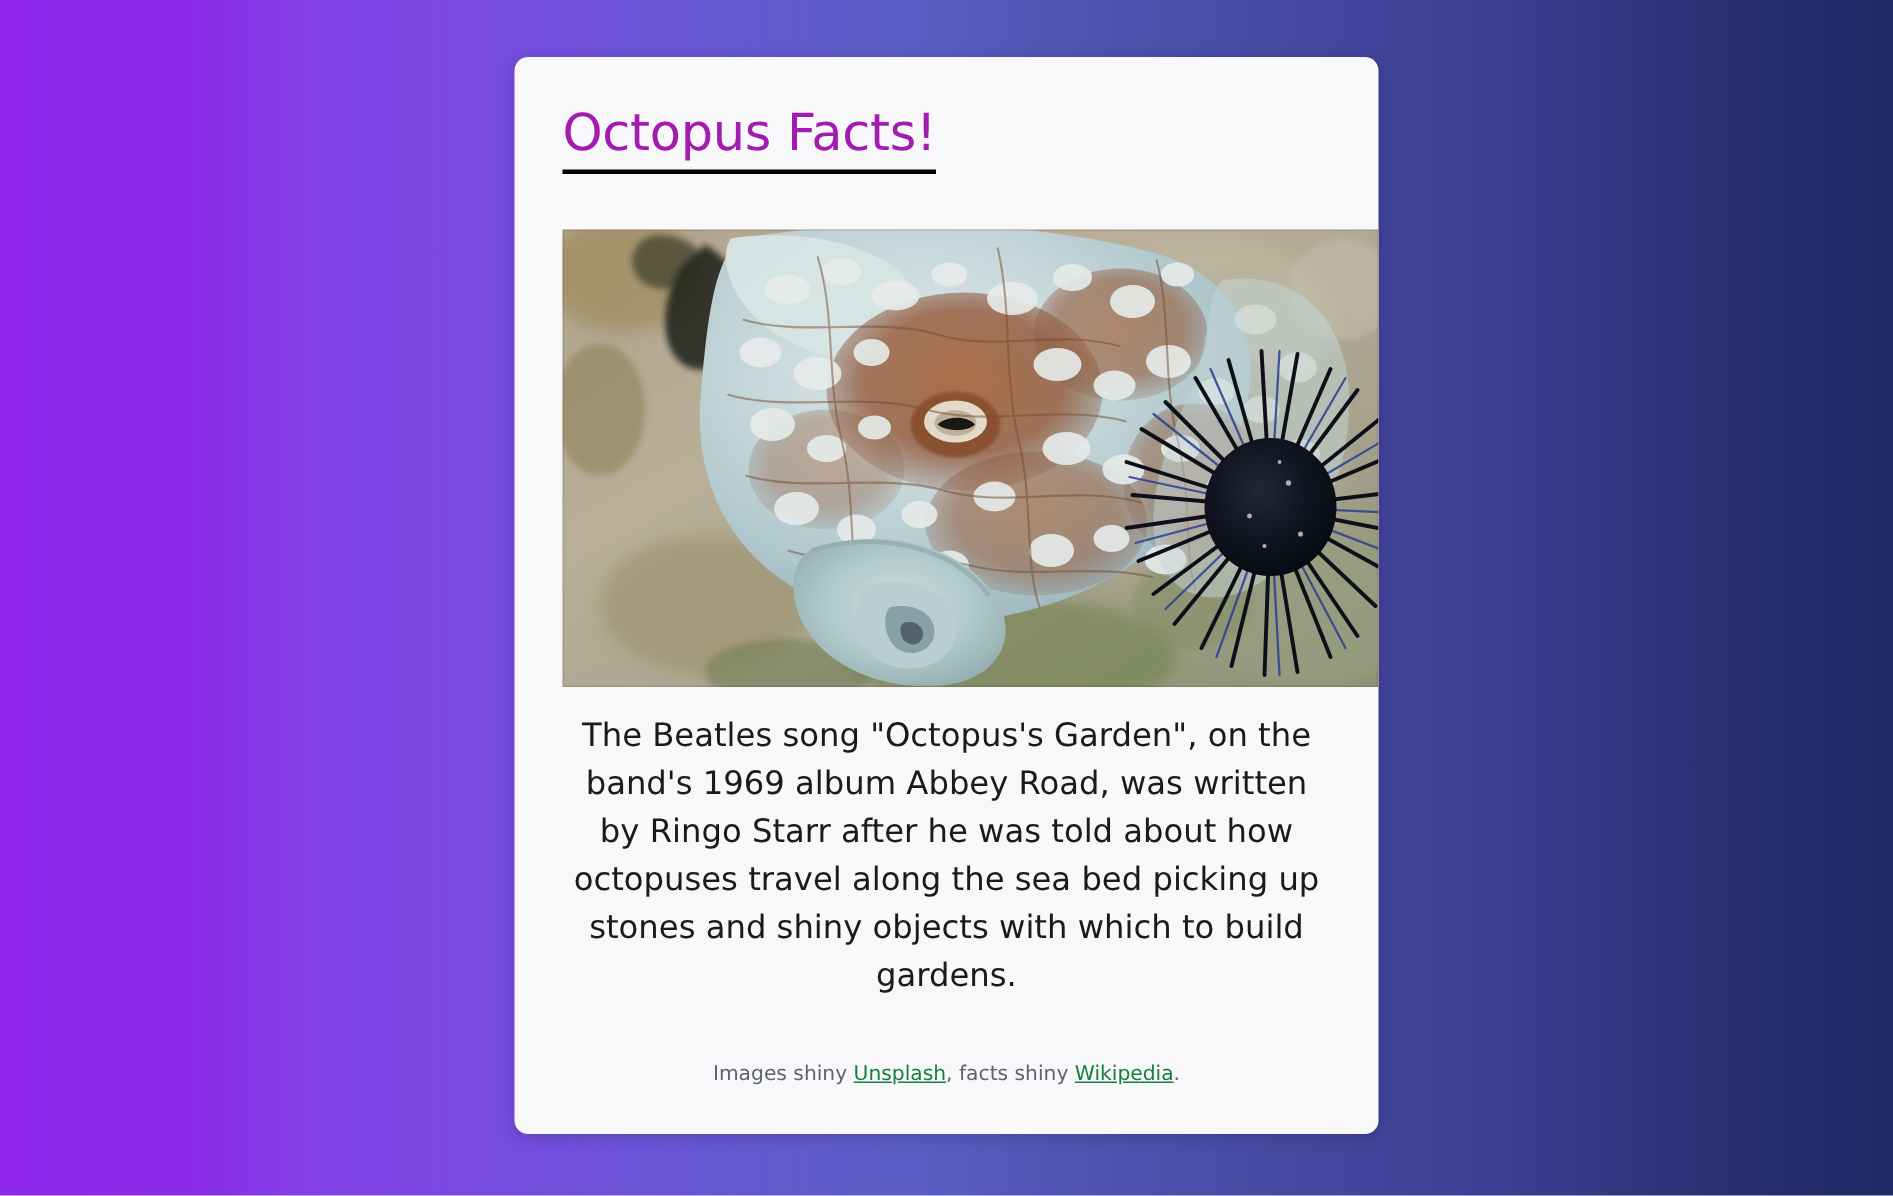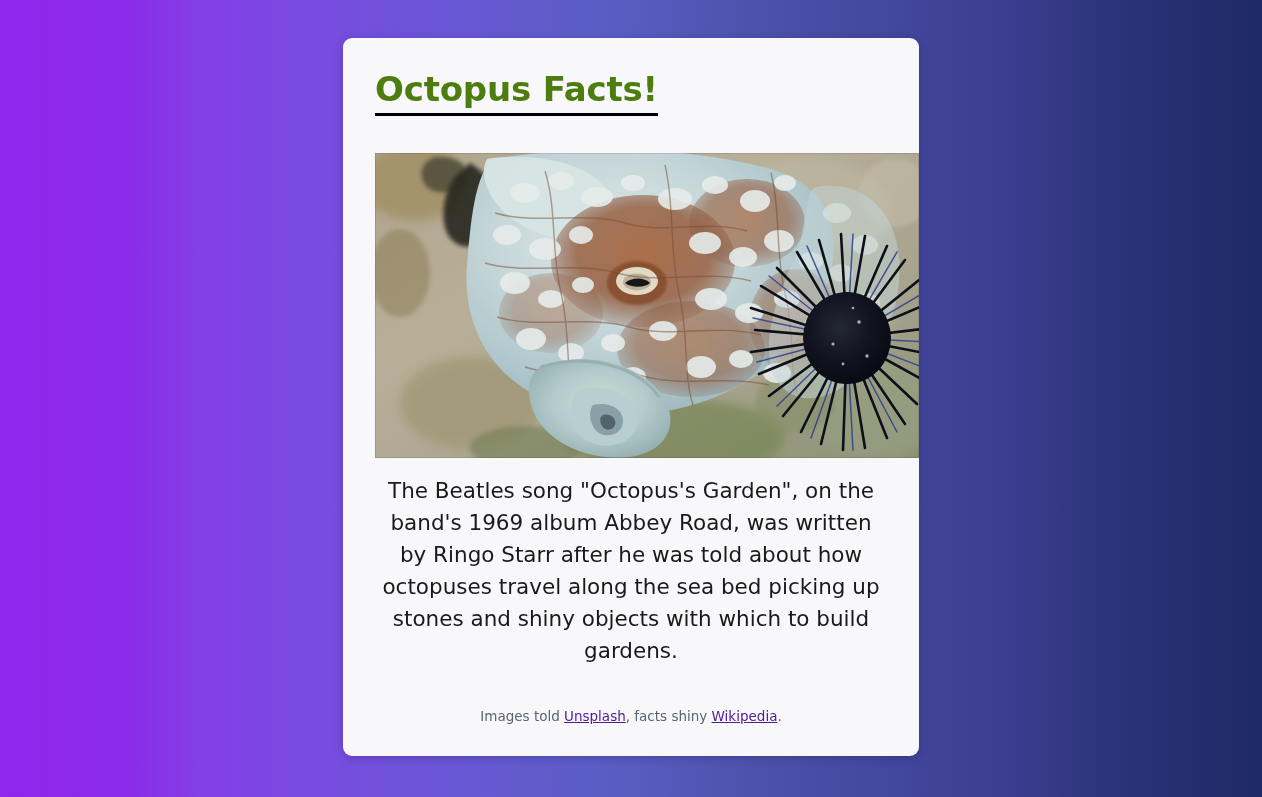--- a/index.html
+++ b/index.html
@@ -46,22 +46,22 @@
     padding: 26px 32px 30px 32px;
     display: flex;
     flex-direction: column;
   }
 
   .card-title {
     margin: 0;
     padding: 0 0 4px 0;
     font-size: 34px;
     line-height: 1.15;
-    font-weight: bold;
-    color: #4d7c0f;
+    font-weight: normal;
+    color: #a21caf;
     letter-spacing: -0.2px;
     align-self: flex-start;
     border-bottom: 3px solid #000000;
     margin-top: 6px;
   }
 
   .title-row {
     display: flex;
     justify-content: flex-start;
   }
@@ -98,21 +98,21 @@
     margin: 0;
     margin-top: 40px;
     font-size: 13.5px;
     line-height: 1.4;
     text-align: center;
     color: #5a6472;
   }
 
   .card-footer a,
   .footer-link {
-    color: #4c1d95;
+    color: #15803d;
     text-decoration: underline;
     cursor: pointer;
   }
 </style>
 </head>
 <body>
 
 <div class="page-wrap">
 
   <div class="card">
@@ -328,17 +328,17 @@
         </g>
 
         <rect x="0" y="0" width="544" height="305" fill="#3a6a82" opacity="0.07"></rect>
         <rect x="0" y="0" width="544" height="305" fill="none" stroke="rgba(0,0,0,0.10)" stroke-width="2"></rect>
       </svg>
     </figure>
 
     <p class="fact-text">The Beatles song "Octopus's Garden", on the band's 1969 album Abbey Road, was written by Ringo Starr after he was told about how octopuses travel along the sea bed picking up stones and shiny objects with which to build gardens.</p>
 
     <p class="card-footer">
-      <span>Images told </span><a class="footer-link" href="#">Unsplash</a><span>, facts shiny </span><a class="footer-link" href="#">Wikipedia</a><span>.</span>
+      <span>Images shiny </span><a class="footer-link" href="#">Unsplash</a><span>, facts shiny </span><a class="footer-link" href="#">Wikipedia</a><span>.</span>
     </p>
 
   </div>
 </div>
 
 </body></html>

